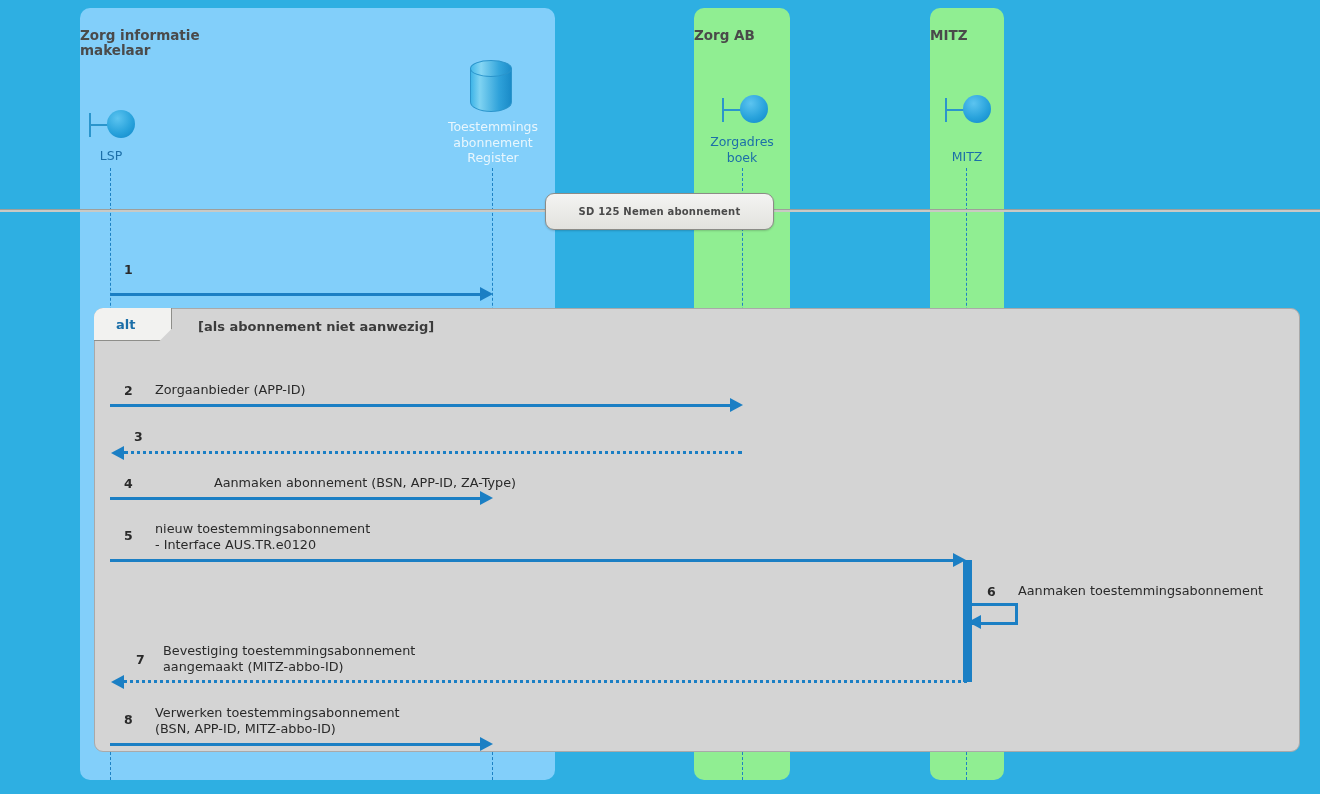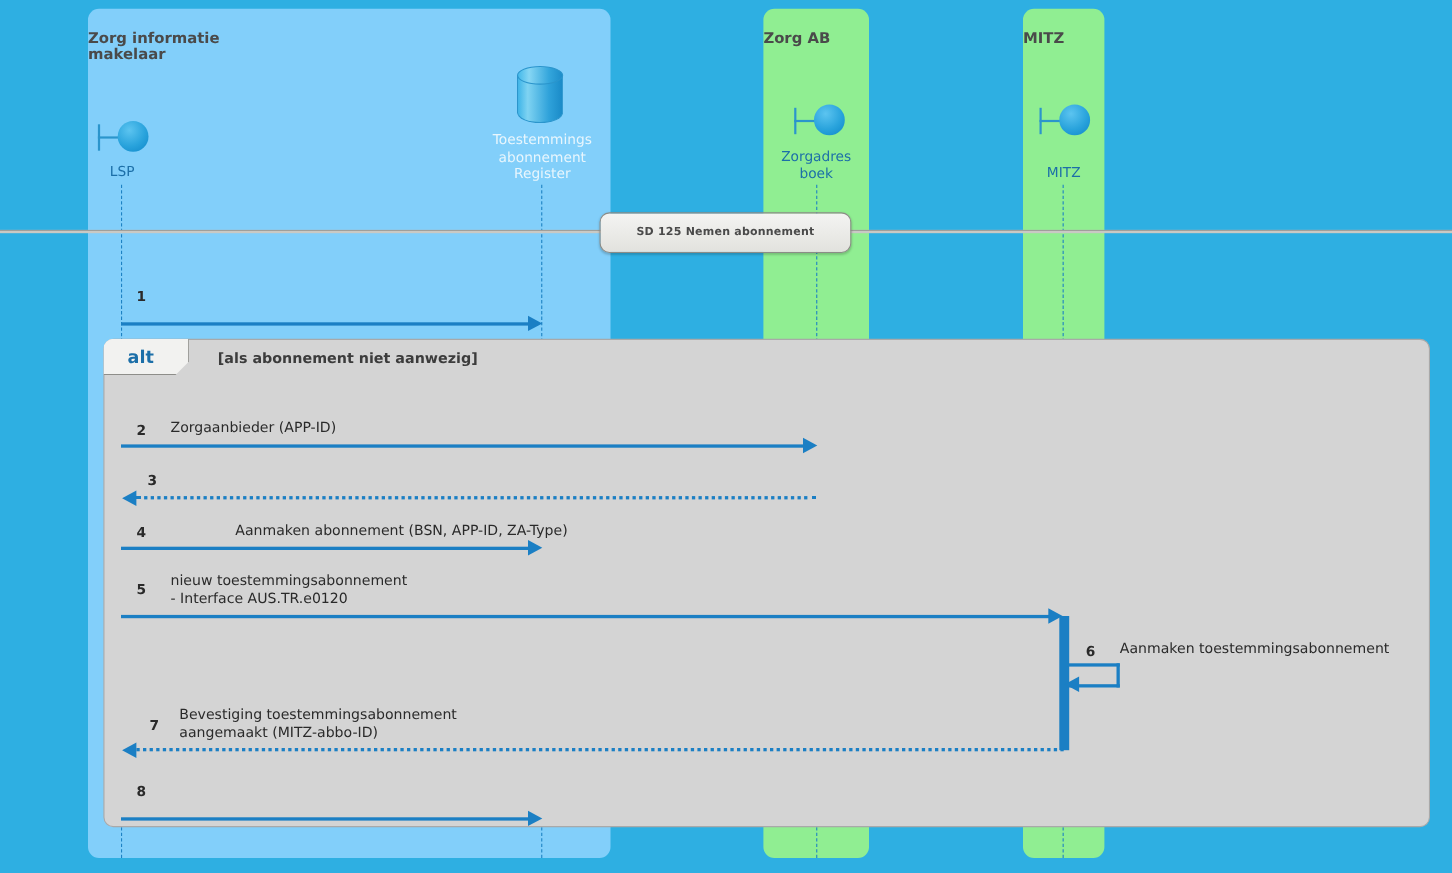--- a/index.html
+++ b/index.html
@@ -158,21 +158,21 @@
     border-right: 1.5px solid #8E8E8A;
     border-bottom: 1.5px solid #8E8E8A;
     border-top-left-radius: 9px;
     clip-path: polygon(0 0, 100% 0, 100% 62%, 84% 100%, 0 100%);
     display: flex;
     align-items: center;
   }
   .alt-tab span {
     margin-left: 22px;
     font-weight: bold;
-    font-size: 16px;
+    font-size: 13px;
     color: #1C6FA8;
   }
   .alt-guard {
     position: absolute;
     font-weight: bold;
     font-size: 13px;
     color: #3C3C3C;
   }
 
   
@@ -316,16 +316,18 @@
   <div class="selfmsg" style="left:970px; top:603px; width:48px; height:22px;"></div>
   <div class="arrow-l" style="left:968px; top:615px;"></div>
 
   <div class="msg-num" style="left:136px; top:652px;">7</div>
   <div class="msg-text" style="left:163px; top:643px; width:400px;">Bevestiging toestemmingsabonnement
 aangemaakt (MITZ-abbo-ID)</div>
   <div class="msg-line dotted" style="left:124px; top:680px; width:843px;"></div>
   <div class="arrow-l" style="left:111px; top:675px;"></div>
 
   <div class="msg-num" style="left:124px; top:712px;">8</div>
+  <div class="msg-text" style="left:155px; top:705px; width:400px;">Verwerken toestemmingsabonnement
+(BSN, APP-ID, MITZ-abbo-ID)</div>
   <div class="msg-line" style="left:110px; top:743px; width:371px;"></div>
   <div class="arrow-r" style="left:480px; top:737px;"></div>
 
 </div>
 
 </body></html>

